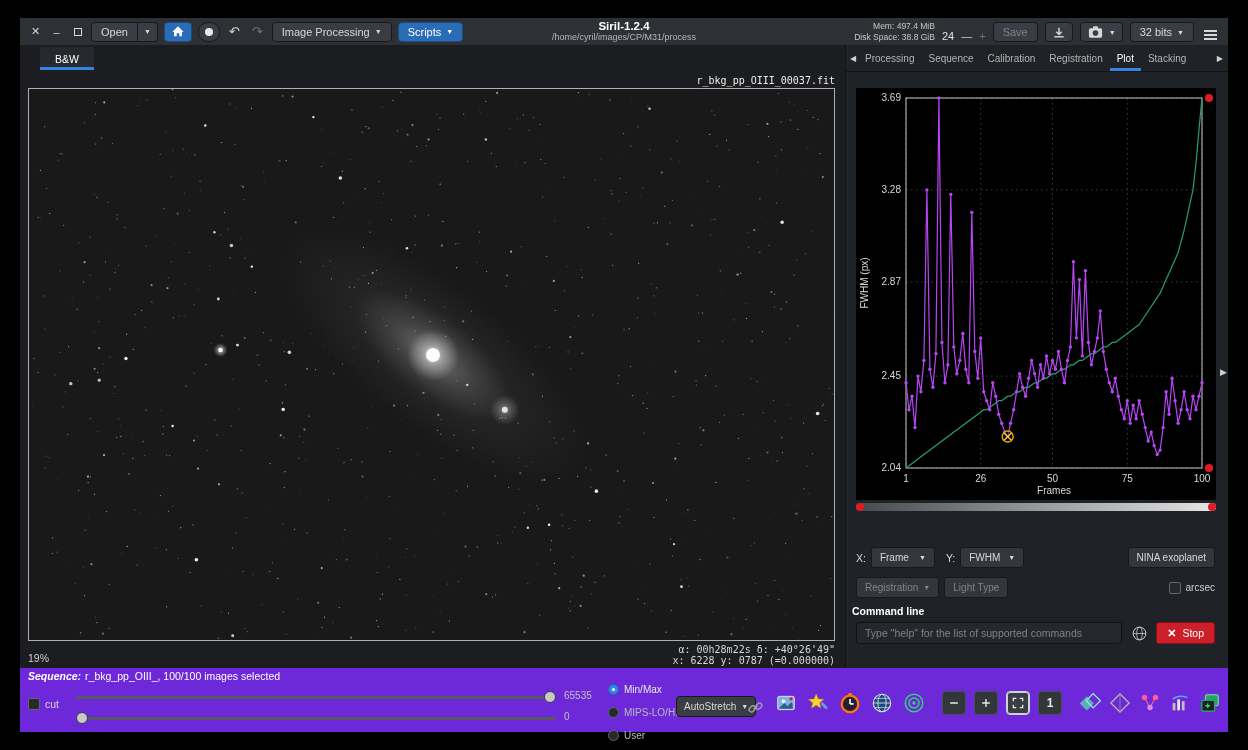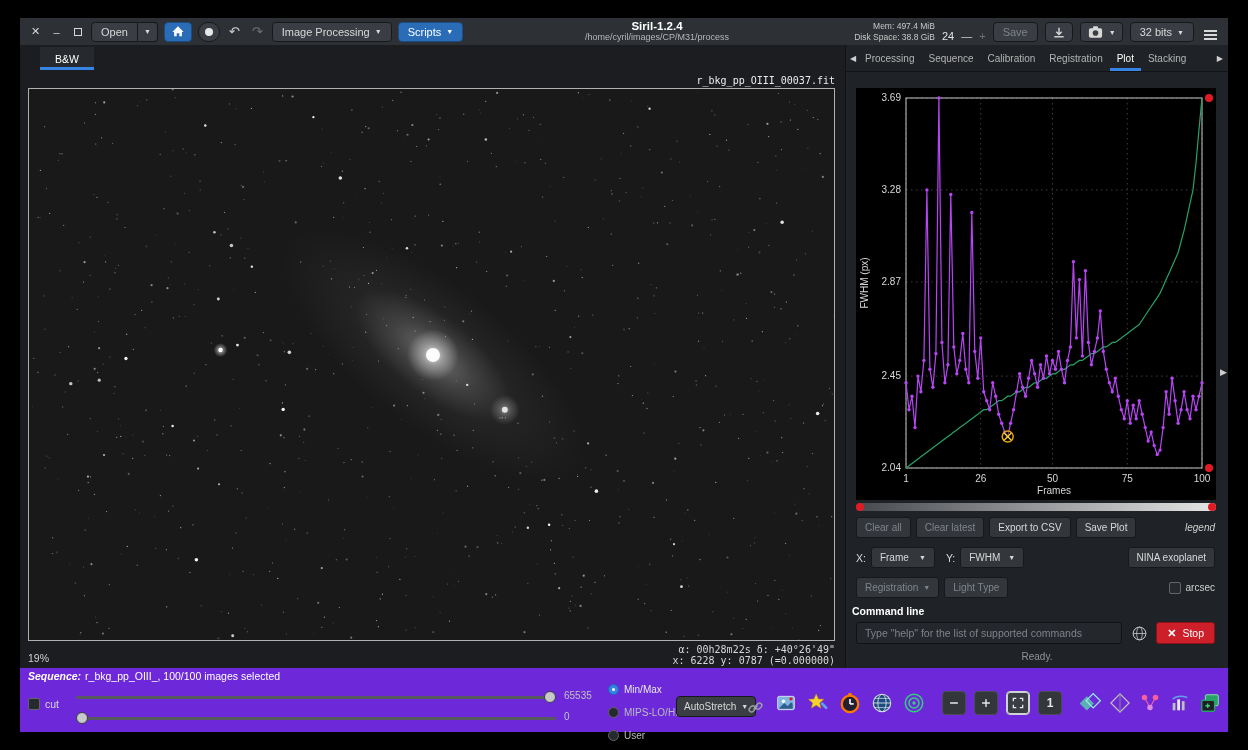--- a/index.html
+++ b/index.html
@@ -22,21 +22,21 @@
   .btn-group { display:inline-flex; }
   .btn-group .btn:first-child { border-radius:4px 0 0 4px; }
   .btn-group .btn:last-child { border-radius:0 4px 4px 0; border-left:none; padding:0 6px; }
   .caret { font-size:7px; line-height:1; }
   .icon-btn { padding:0 6px; }
   .round-btn { width:22px; height:20px; border-radius:10px; display:inline-flex;
     align-items:center; justify-content:center; background:#3a3e44; border:1px solid #17181a; }
   .rec-dot { width:8px; height:8px; border-radius:50%; background:#e8e8e8; }
   .tb-arrow { font-size:13px; color:#d0d0d0; padding:0 3px; }
   .tb-arrow.dim { color:#6f7378; }
-  .tb-center { position:absolute; left:50%; top:2px; transform:translateX(-50%); text-align:center;margin-left:33px; }
+  .tb-center { position:absolute; left:50%; top:2px; transform:translateX(-50%); text-align:center; }
   .tb-title { font-size:11.5px; font-weight:bold; color:#fff; }
   .tb-sub { font-size:9px; color:#b4b8bc; }
   .tb-right { margin-left:auto; display:flex; align-items:flex-end; gap:7px; }
   .memdisk { font-size:8.5px; color:#c8c8c8; line-height:1.25; text-align:right; }
   .threads { font-size:11px; color:#e4e4e4; }
   .spin { color:#d0d0d0; font-size:11px; }
   .spin.dim { color:#6f7378; }
   .hamburger { display:inline-flex; flex-direction:column; gap:2px; padding:2px 3px; }
   .hamburger i { width:13px; height:2px; background:#d8d8d8; display:block; }
 
@@ -1200,27 +1200,20 @@
             <path d="M148.1 345 L155.29999999999998 352.20000000000005 M155.29999999999998 345 L148.1 352.20000000000005" stroke="#f6d32d" stroke-width="1.3"></path>
             <circle cx="353" cy="10" r="4" fill="#e01b24"></circle>
             <circle cx="353" cy="380" r="4" fill="#e01b24"></circle>
           </svg>
       </div>
       <div class="hrange">
         <span class="dot l"></span>
         <span class="dot r"></span>
       </div>
 
-      <div class="prow" style="top:472px;">
-        <button class="btn dim">Clear all</button>
-        <button class="btn dim">Clear latest</button>
-        <button class="btn">Export to CSV</button>
-        <button class="btn">Save Plot</button>
-        <span class="legend">legend</span>
-      </div>
 
       <div class="prow" style="top:502px;">
         <span class="sel-label">X:</span>
         <button class="btn" style="width:64px; justify-content:space-between;">
           <span>Frame</span>
           <span class="caret">▼</span>
         </button>
         <span class="sel-label" style="margin-left:6px;">Y:</span>
         <button class="btn" style="width:64px; justify-content:space-between;">
           <span>FWHM</span>
@@ -1249,21 +1242,20 @@
             <circle cx="12" cy="12" r="9" fill="none" stroke="#c8ccd0" stroke-width="1.4"></circle>
             <ellipse cx="12" cy="12" rx="4" ry="9" fill="none" stroke="#c8ccd0" stroke-width="1.1"></ellipse>
             <line x1="3" y1="12" x2="21" y2="12" stroke="#c8ccd0" stroke-width="1.1"></line>
           </svg>
         </span>
         <button class="stop-btn">
           <span class="stop-x">✕</span>
           <span>Stop</span>
         </button>
       </div>
-      <div class="ready">Ready.</div>
     </div>
 
     <div class="collapse-handle">▶</div>
   </div>
 
   <div class="bottom-strip">
     <div class="seq-line">
       <span class="seq-label">Sequence:</span><span class="seq-value">r_bkg_pp_OIII_, 100/100 images selected</span>
     </div>
 

